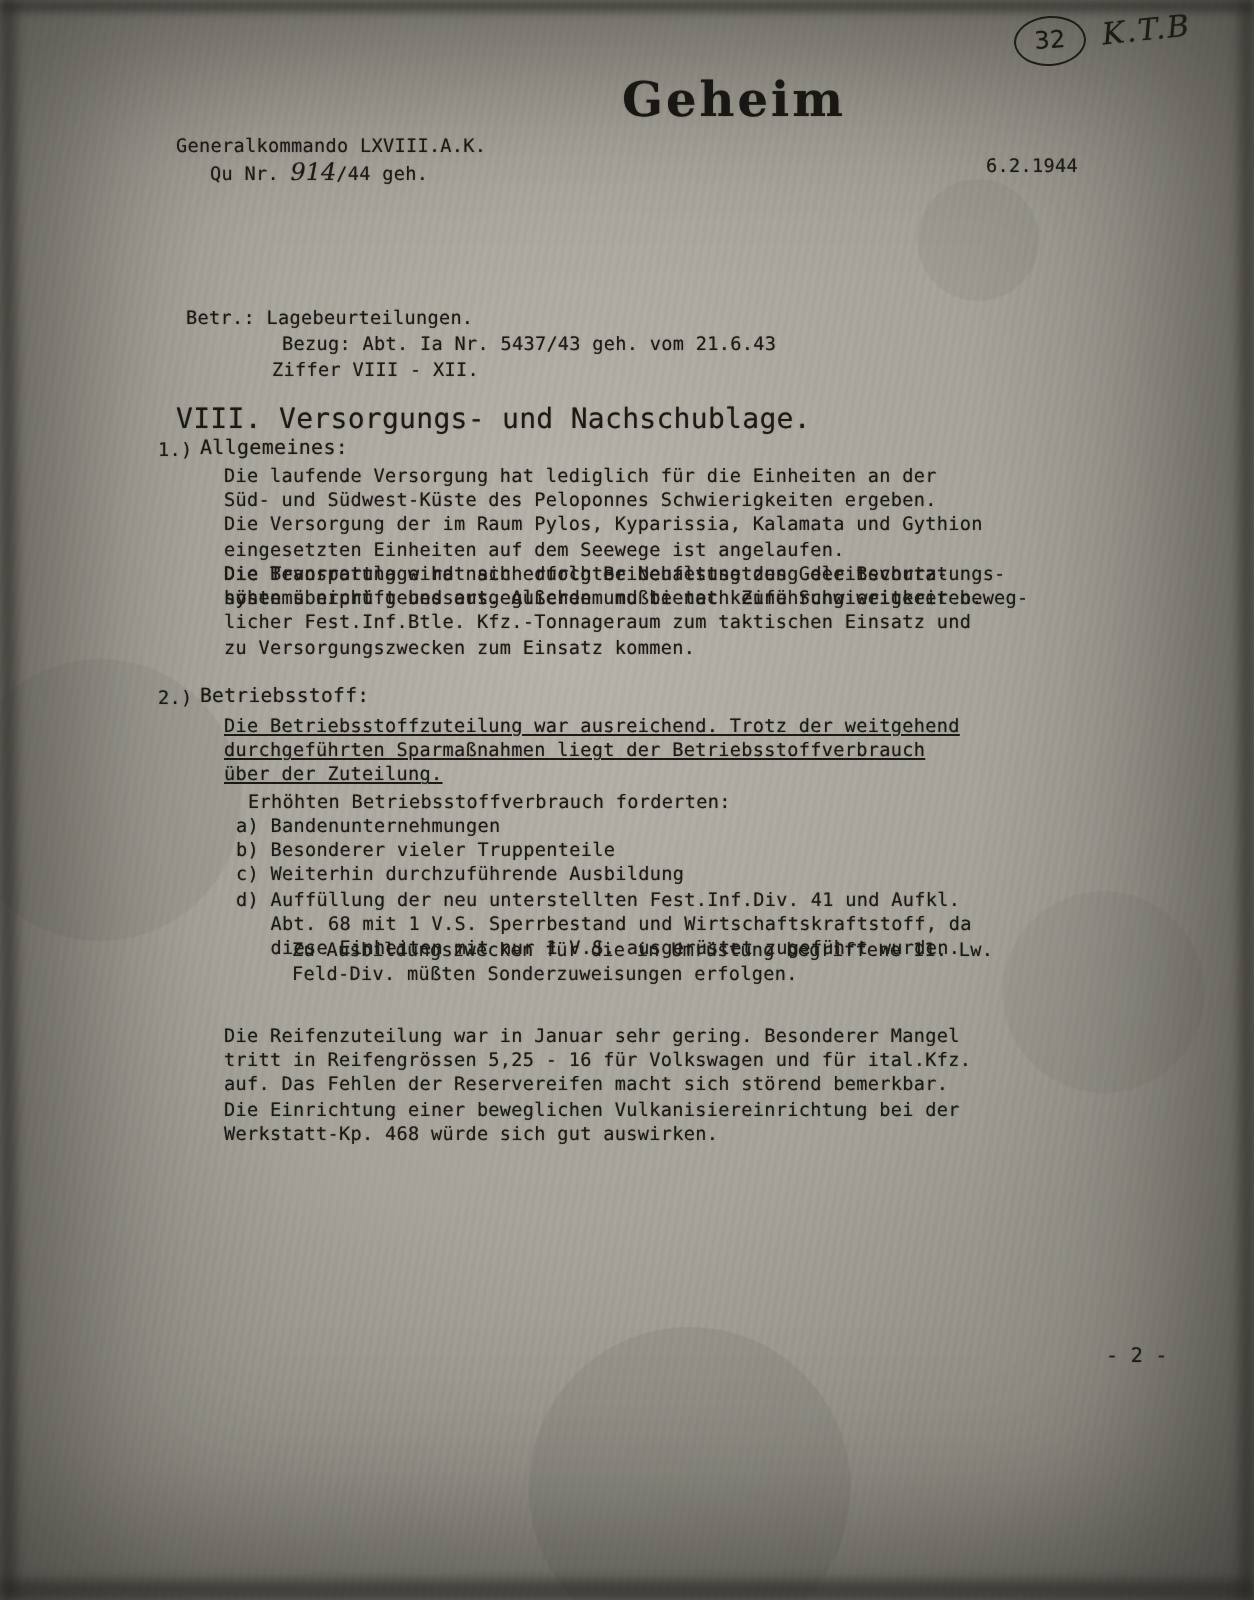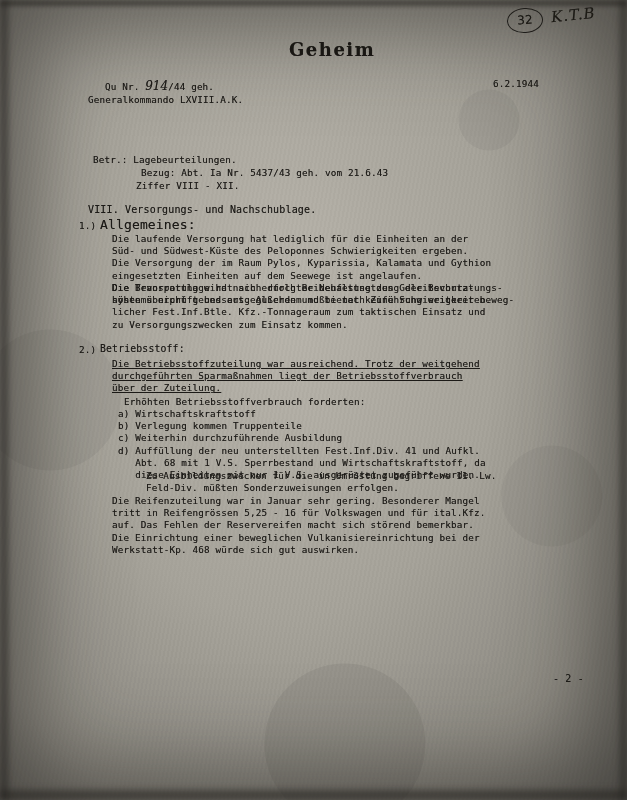--- a/index.html
+++ b/index.html
@@ -88,35 +88,34 @@
     font-family: "DejaVu Serif", serif;
     font-size: 15px;
     font-style: italic;
     color: #17150f;
     transform: rotate(-6deg);
     letter-spacing: 1px;
   }
 
   .geheim {
     position: absolute;
-    left: 289px;
+    left: 311px;
     top: 44px;
     font-family: "DejaVu Serif", serif;
     font-weight: bold;
-    font-size: 18px;
+    font-size: 24px;
     letter-spacing: 1.5px;
     color: #171511;
     text-shadow: 0 0 1px rgba(0,0,0,.6);
   }
 
   .unit-line1 {
     position: absolute;
     left: 88px;
     top: 68px;
-    margin-top: 26px;
   }
   .unit-line2 {
     position: absolute;
     left: 105px;
     top: 80px;
   }
   .unit-hand {
     font-family: "DejaVu Serif", serif;
     font-style: italic;
     font-size: 12px;
@@ -130,35 +129,35 @@
   }
 
   
   .blk { position: absolute; white-space: pre; }
   .u { }
 
   .betr   { left: 93px; top: 154px; }
   .bezug  { left: 93px; top: 167px; padding-left: 48px; }
   .ziffer { left: 136px; top: 180px; }
 
-  .sec8   { left: 88px; top: 204px; font-size: 10px; }
+  .sec8   { left: 88px; top: 204px; font-size: 14px; }
   .n1     { left: 79px; top: 220px; }
-  .n1lbl  { left: 100px; top: 219px; font-size: 13px; }
+  .n1lbl  { left: 100px; top: 219px; font-size: 10px; }
 
   .p1     { left: 112px; top: 233px; }
   .p2     { left: 112px; top: 282px; }
   .p3     { left: 112px; top: 320px; }
 
   .n2     { left: 79px; top: 344px; }
   .n2lbl  { left: 100px; top: 343px; font-size: 9.8px; }
   .p4     { left: 112px; top: 358px; text-decoration: underline; }
   .p5     { left: 112px; top: 396px; margin-left: 12px; }
   .lista  { left: 118px; top: 408px; }
   .p6     { left: 112px; top: 470px; margin-left: 34px; }
-  .p7     { left: 112px; top: 495px; }
+  .p7     { left: 112px; top: 513px; }
 
   .pagenum { position: absolute; left: 553px; top: 673px; font-size: 10px; }
 
   
   .doc * { text-shadow: 0 0 .6px rgba(25,23,20,.55); }
 </style>
 </head>
 <body>
 
 <div id="page">
@@ -195,22 +194,22 @@
 zu Versorgungszwecken zum Einsatz kommen.</div>
 
     <div class="blk n2">2.)</div>
     <div class="blk n2lbl"><span class="u">Betriebsstoff:</span></div>
 
     <div class="blk p4">Die Betriebsstoffzuteilung war ausreichend. Trotz der weitgehend
 durchgeführten Sparmaßnahmen liegt der Betriebsstoffverbrauch
 über der Zuteilung.</div>
     <div class="blk p5">Erhöhten Betriebsstoffverbrauch forderten:</div>
 
-    <div class="blk lista"><span>a) Wirtschaftskraftstoff</span>
-<span>b) Verlegung kommen Truppenteile</span>
+    <div class="blk lista"><span>a) Bandenunternehmungen</span>
+<span>b) Besonderer vieler Truppenteile</span>
 <span>c) Weiterhin durchzuführende Ausbildung</span>
 <span>d) Auffüllung der neu unterstellten Fest.Inf.Div. 41 und Aufkl.</span>
 <span>   Abt. 68 mit 1 V.S. Sperrbestand und Wirtschaftskraftstoff, da</span>
 <span>   diese Einheiten mit nur 1 V.S. ausgerüstet zugeführt wurden.</span></div>
 
     <div class="blk p6">Zu Ausbildungszwecken für die in Umrüstung begriffene 11. Lw.
 Feld-Div. müßten Sonderzuweisungen erfolgen.</div>
     <div class="blk p7">Die Reifenzuteilung war in Januar sehr gering. Besonderer Mangel
 tritt in Reifengrössen 5,25 - 16 für Volkswagen und für ital.Kfz.
 auf. Das Fehlen der Reservereifen macht sich störend bemerkbar.

